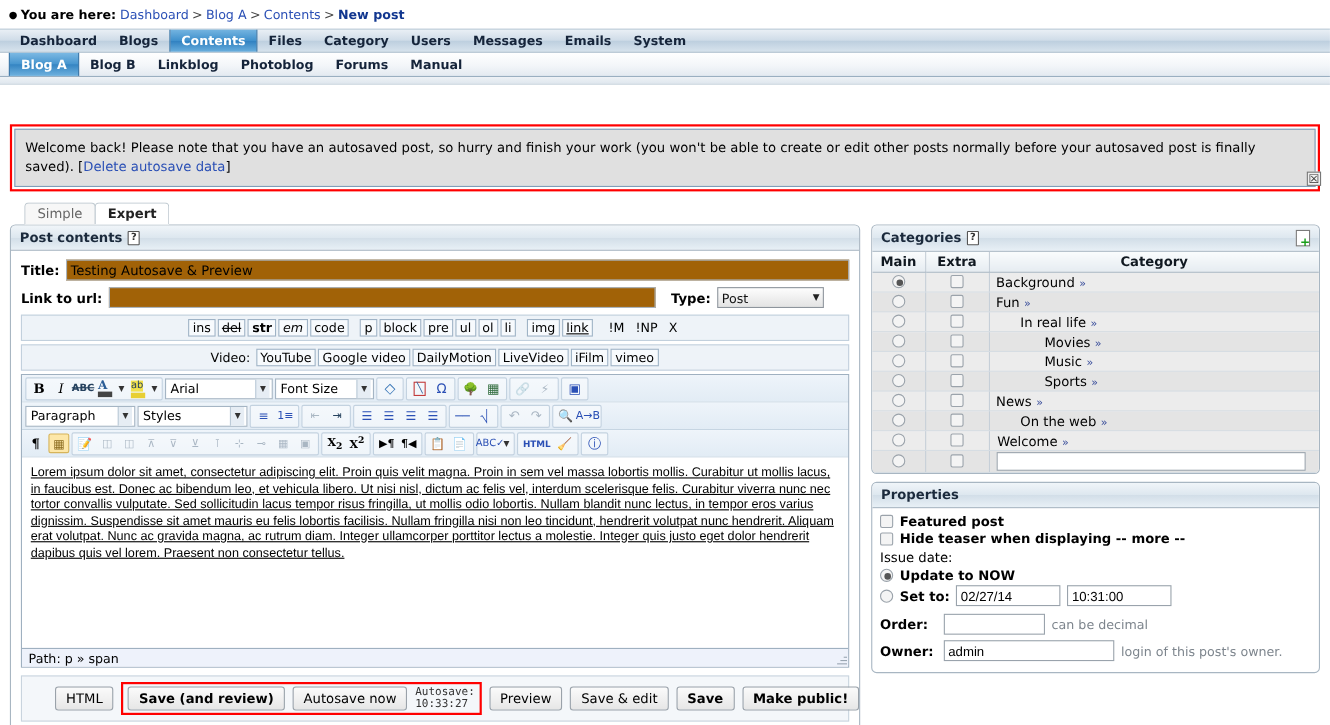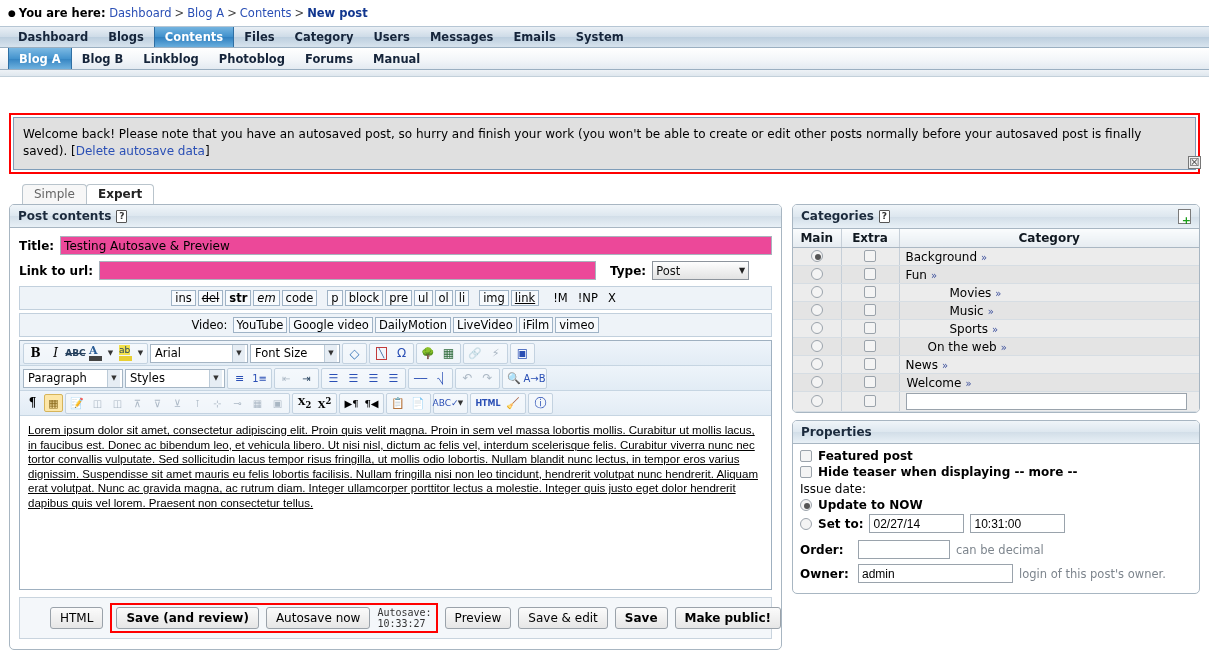--- a/index.html
+++ b/index.html
@@ -166,21 +166,21 @@
     color:#1a9e1a; font-weight:bold; font-size:11px; line-height:11px;
   }
 
   .panel-body { padding: 8px 9px 10px 9px; }
 
   
   .field-row { display:flex; align-items:center; margin-bottom: 6px; }
   .field-label { font-weight:bold; font-size:12px; margin-right:6px; white-space:nowrap; }
   .txt {
     border: 1px solid #a9b3bd;
-    background: #ec4899;
+    background: #a16207;
     height: 19px;
     font-size: 12px;
     padding: 1px 3px;
     font-family: "DejaVu Sans", "Liberation Sans", sans-serif;
     color: #000;
   }
   .txt.title { flex: 1; }
   .txt.url { width: 497px; }
   .sel {
     height: 19px;
@@ -656,20 +656,28 @@
             </div>
             <div class="grp">
               <div class="btn">
                   <span style="font-size:12px;color:#2a4fb5;">ⓘ</span>
                 </div>
             </div>
           </div>
 
           <div class="edit-area">Lorem ipsum dolor sit amet, consectetur adipiscing elit. Proin quis velit magna. Proin in sem vel massa lobortis mollis. Curabitur ut mollis lacus, in faucibus est. Donec ac bibendum leo, et vehicula libero. Ut nisi nisl, dictum ac felis vel, interdum scelerisque felis. Curabitur viverra nunc nec tortor convallis vulputate. Sed sollicitudin lacus tempor risus fringilla, ut mollis odio lobortis. Nullam blandit nunc lectus, in tempor eros varius dignissim. Suspendisse sit amet mauris eu felis lobortis facilisis. Nullam fringilla nisi non leo tincidunt, hendrerit volutpat nunc hendrerit. Aliquam erat volutpat. Nunc ac gravida magna, ac rutrum diam. Integer ullamcorper porttitor lectus a molestie. Integer quis justo eget dolor hendrerit dapibus quis vel lorem. Praesent non consectetur tellus.</div>
 
+          <div class="statusbar">
+            <span>Path: p » span</span>
+            <span class="resize-grip">
+              <i style="width:9px; bottom:1px;"></i>
+              <i style="width:6px; bottom:4px;"></i>
+              <i style="width:3px; bottom:7px;"></i>
+            </span>
+          </div>
         </div>
 
         <div class="actions">
           <div class="pushbtn" style="margin-left:22px;">HTML</div>
           <div class="redbox">
             <div class="pushbtn strong">Save (and review)</div>
             <div class="pushbtn">Autosave now</div>
             <span class="autosave-note">Autosave: 10:33:27</span>
           </div>
           <div class="pushbtn">Preview</div>
@@ -707,41 +715,46 @@
               <td class="c-name"><span style="margin-left: 0px;">Background</span><span class="chev">»</span></td>
             </tr>
             <tr>
               <td class="c-main"><span class="radio"></span></td>
               <td class="c-extra"><span class="chk"></span></td>
               <td class="c-name"><span style="margin-left: 0px;">Fun</span><span class="chev">»</span></td>
             </tr>
             <tr>
               <td class="c-main"><span class="radio"></span></td>
               <td class="c-extra"><span class="chk"></span></td>
+              <td class="c-name"><span style="margin-left: 22px;">In real life</span><span class="chev">»</span></td>
+            </tr>
+            <tr>
+              <td class="c-main"><span class="radio"></span></td>
+              <td class="c-extra"><span class="chk"></span></td>
               <td class="c-name"><span style="margin-left: 44px;">Movies</span><span class="chev">»</span></td>
             </tr>
             <tr>
               <td class="c-main"><span class="radio"></span></td>
               <td class="c-extra"><span class="chk"></span></td>
               <td class="c-name"><span style="margin-left: 44px;">Music</span><span class="chev">»</span></td>
             </tr>
             <tr>
               <td class="c-main"><span class="radio"></span></td>
               <td class="c-extra"><span class="chk"></span></td>
               <td class="c-name"><span style="margin-left: 44px;">Sports</span><span class="chev">»</span></td>
             </tr>
             <tr>
               <td class="c-main"><span class="radio"></span></td>
               <td class="c-extra"><span class="chk"></span></td>
+              <td class="c-name"><span style="margin-left: 0px;">News</span><span class="chev">»</span></td>
+            </tr>
+            <tr>
+              <td class="c-main"><span class="radio"></span></td>
+              <td class="c-extra"><span class="chk"></span></td>
               <td class="c-name"><span style="margin-left: 22px;">On the web</span><span class="chev">»</span></td>
-            </tr>
-            <tr>
-              <td class="c-main"><span class="radio"></span></td>
-              <td class="c-extra"><span class="chk"></span></td>
-              <td class="c-name"><span style="margin-left: 0px;">News</span><span class="chev">»</span></td>
             </tr>
             <tr>
               <td class="c-main"><span class="radio"></span></td>
               <td class="c-extra"><span class="chk"></span></td>
               <td class="c-name"><span style="margin-left: 1px;">Welcome</span><span class="chev">»</span></td>
             </tr>
             <tr>
               <td class="c-main"><span class="radio"></span></td>
               <td class="c-extra"><span class="chk"></span></td>
               <td class="c-name"><input type="text" class="cat-input" style=""></td>

